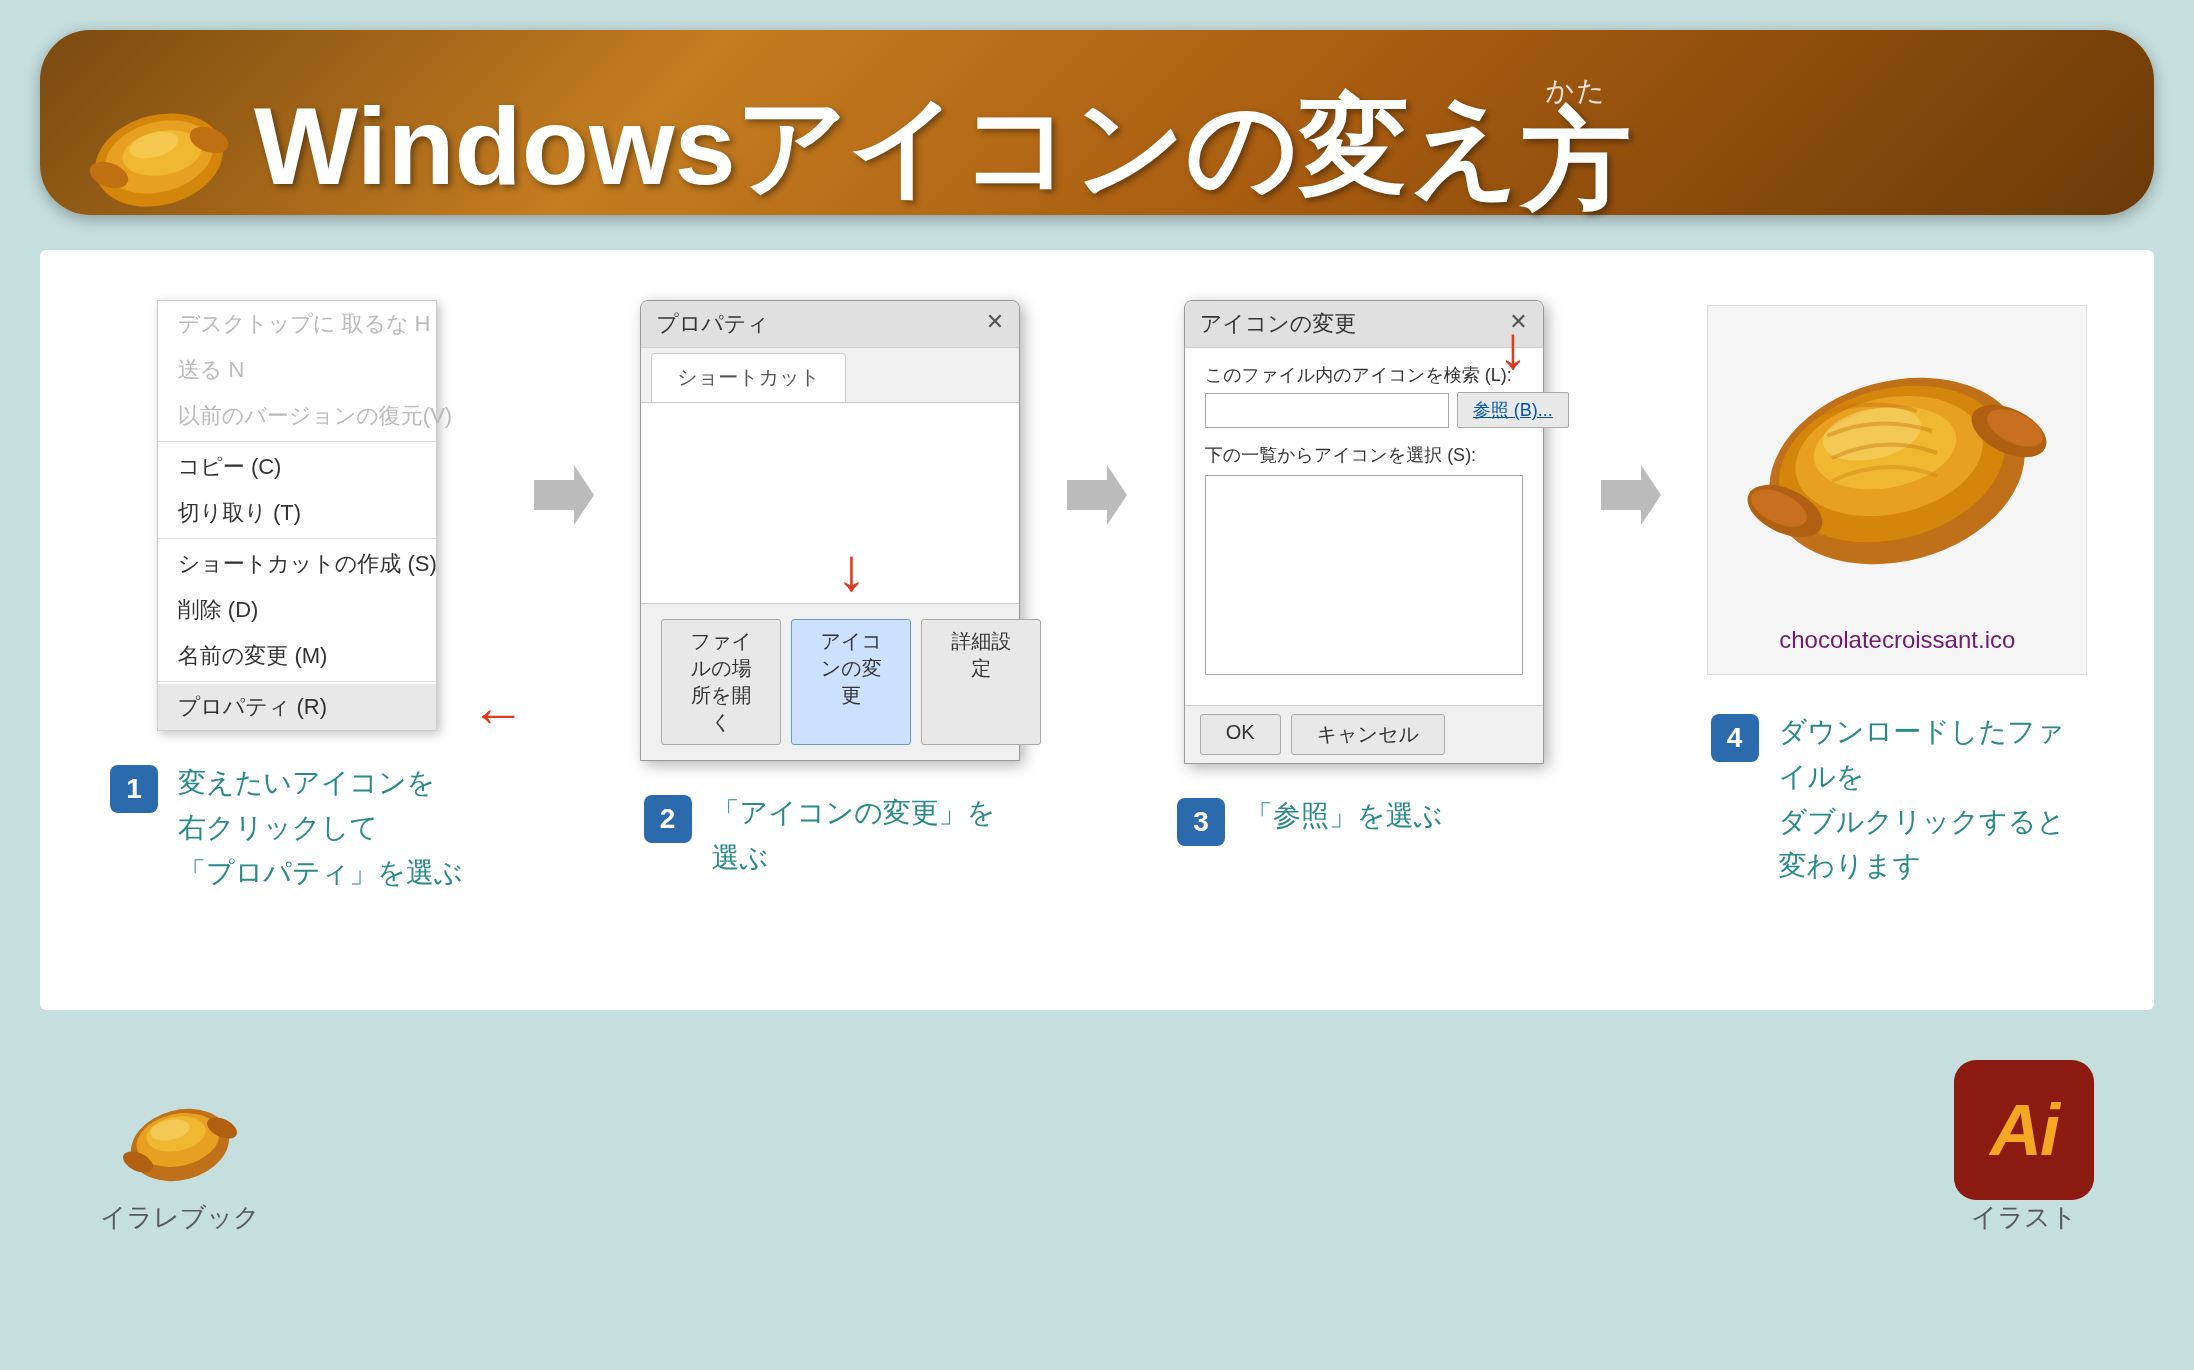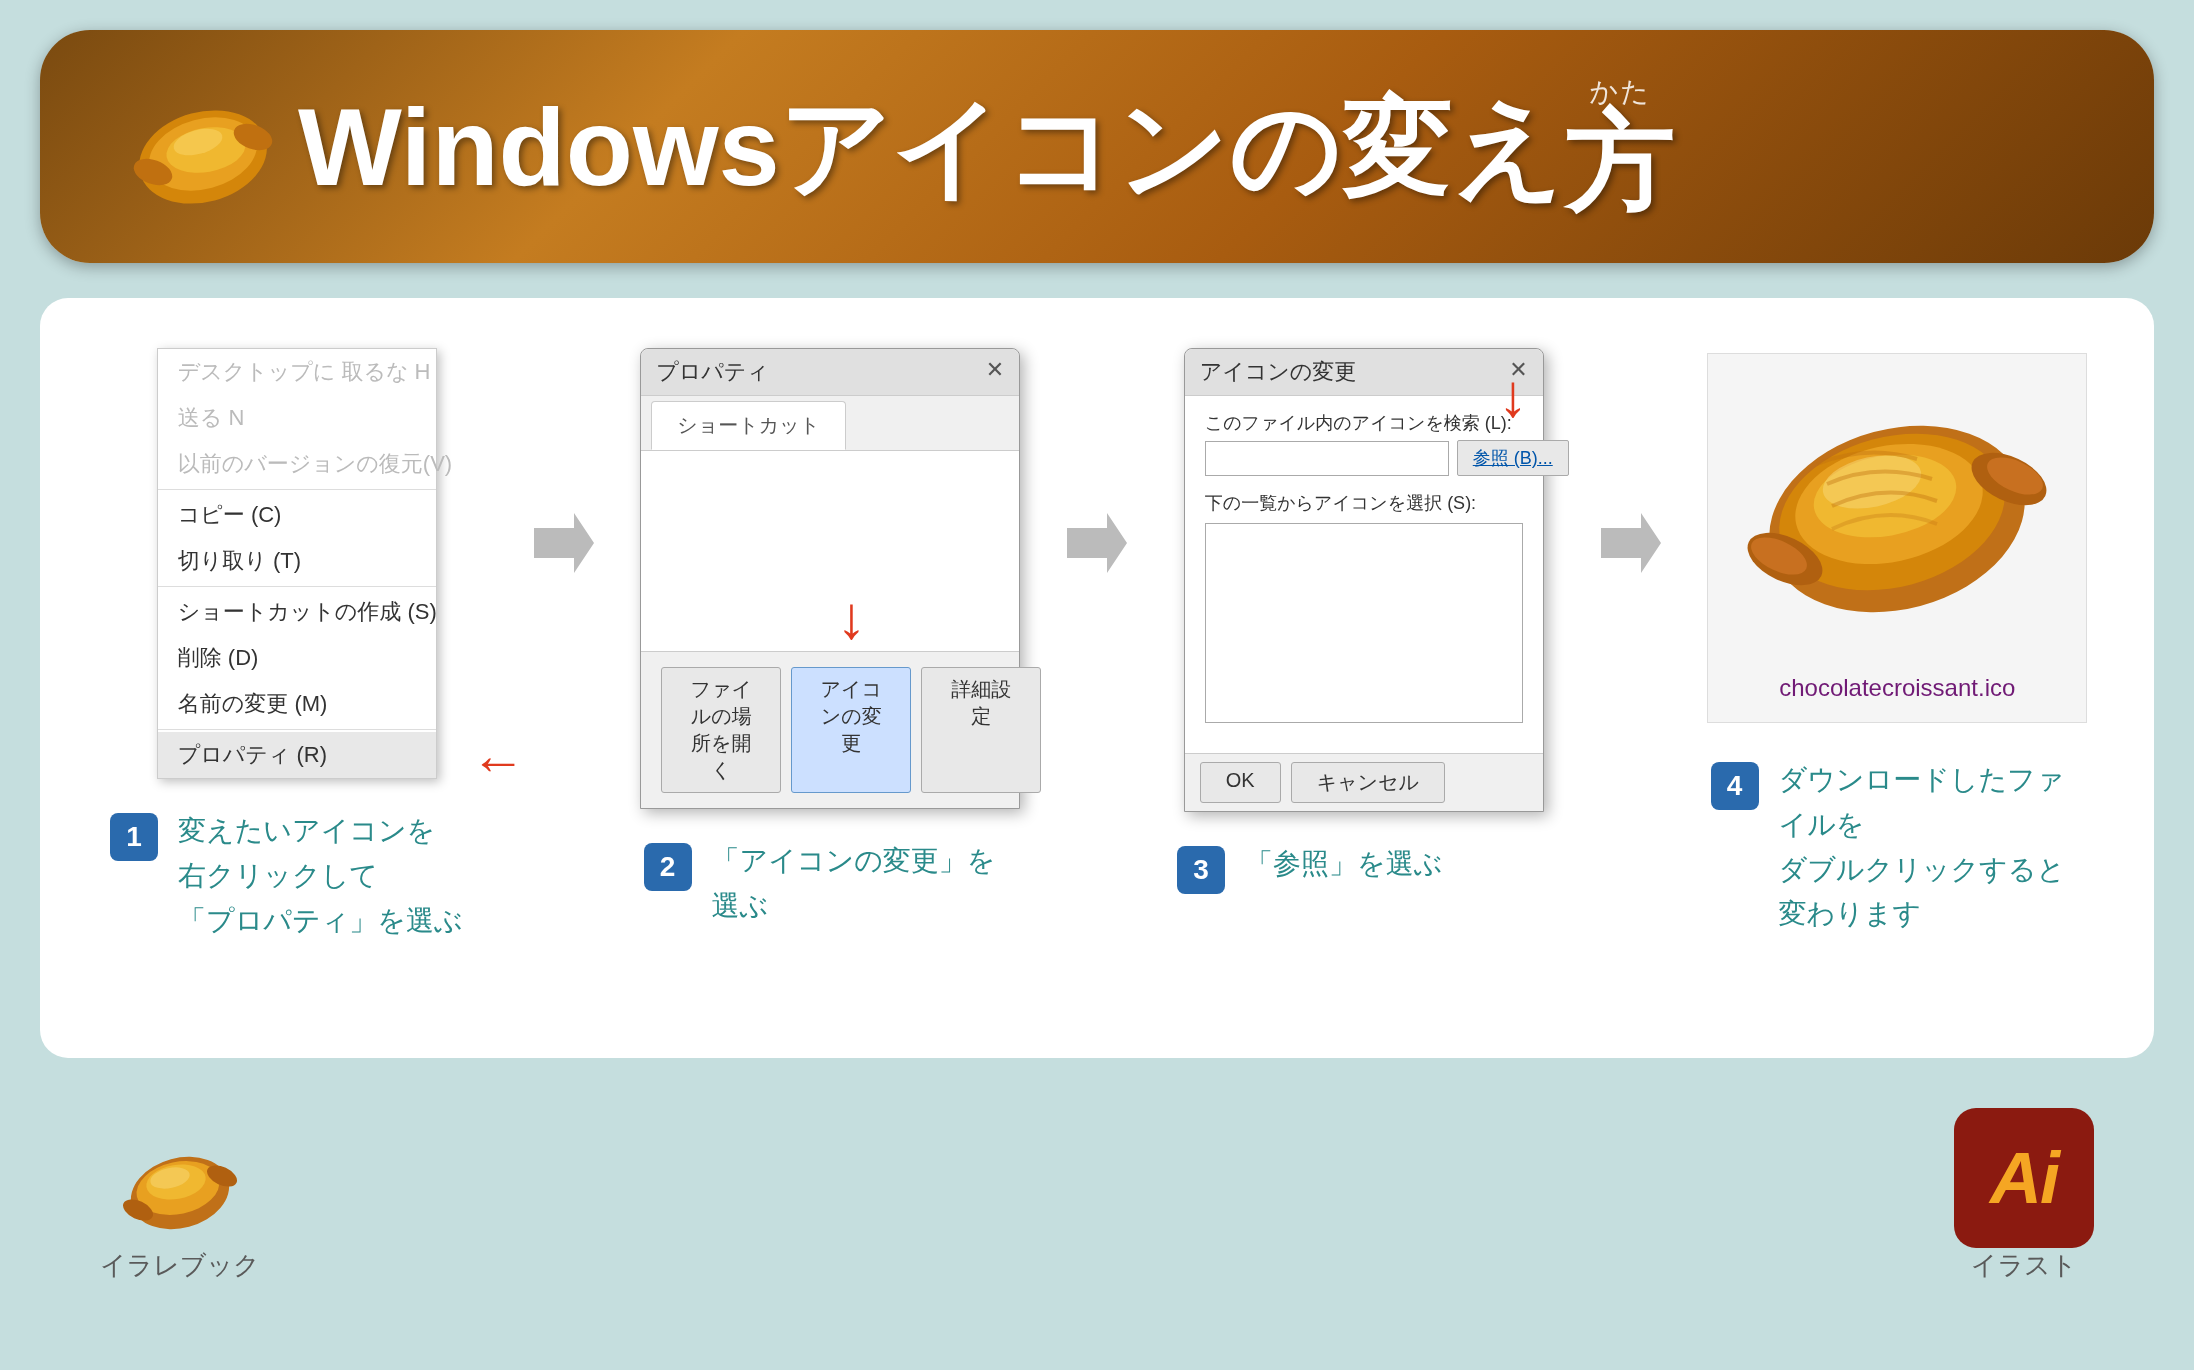--- a/index.html
+++ b/index.html
@@ -23,26 +23,26 @@
     .main-container {
       position: relative;
       width: 2194px;
       height: 1370px;
       padding: 30px 40px;
     }
 
     
     .header-banner {
       width: 100%;
-      height: 233px;
+      height: 185px;
       background: linear-gradient(135deg, #7a4a10 0%, #c47c20 30%, #a85c10 60%, #6b3a08 100%);
       border-radius: 50px;
       display: flex;
-      align-items: center;
-      padding: 0 88px;
+      align-items: flex-end;
+      padding: 0 44px;
       position: relative;
       margin-bottom: 35px;
       box-shadow: 0 4px 15px rgba(0,0,0,0.3);
     }
 
     
     .header-title-wrap {
       display: flex;
       align-items: center;
       margin-left: 20px;
@@ -81,21 +81,21 @@
     
     .header-croissant {
       width: 150px;
       height: 130px;
       flex-shrink: 0;
     }
 
     
     .content-area {
       background: white;
-      border-radius: 28px;
+      border-radius: 6px;
       padding: 50px 60px;
       height: 760px;
       display: flex;
       align-items: flex-start;
       gap: 0;
       position: relative;
     }
 
     
     .step-container {

